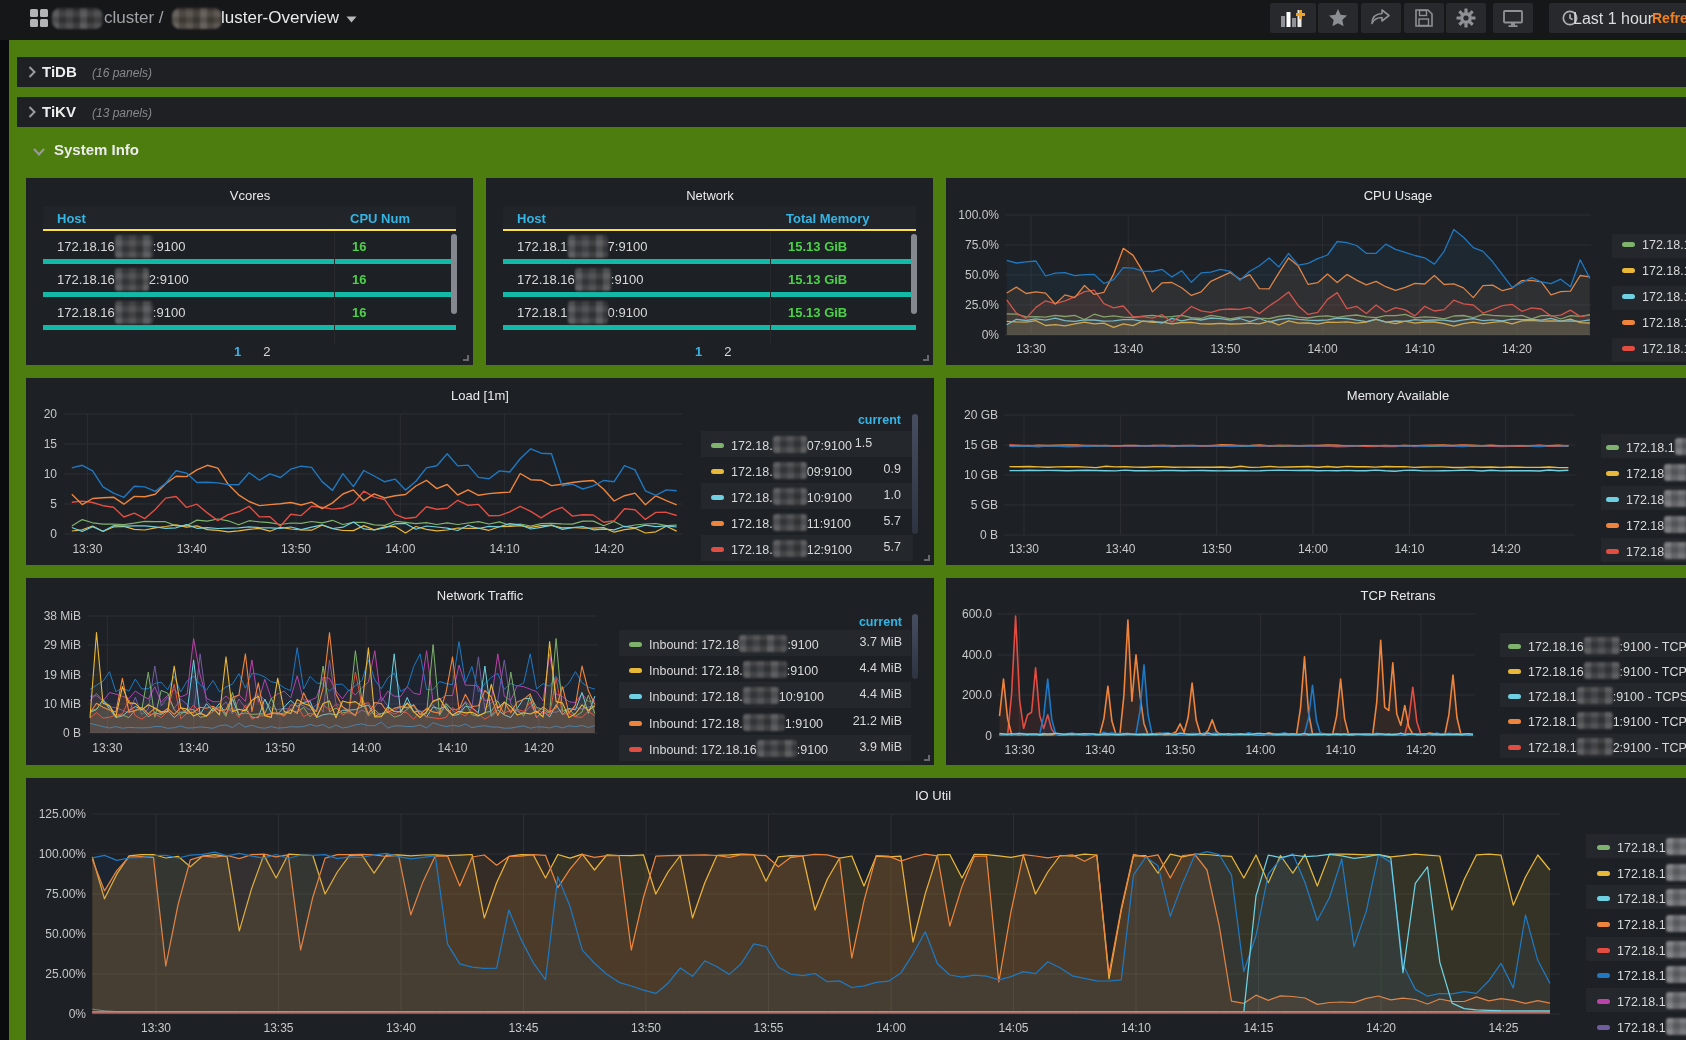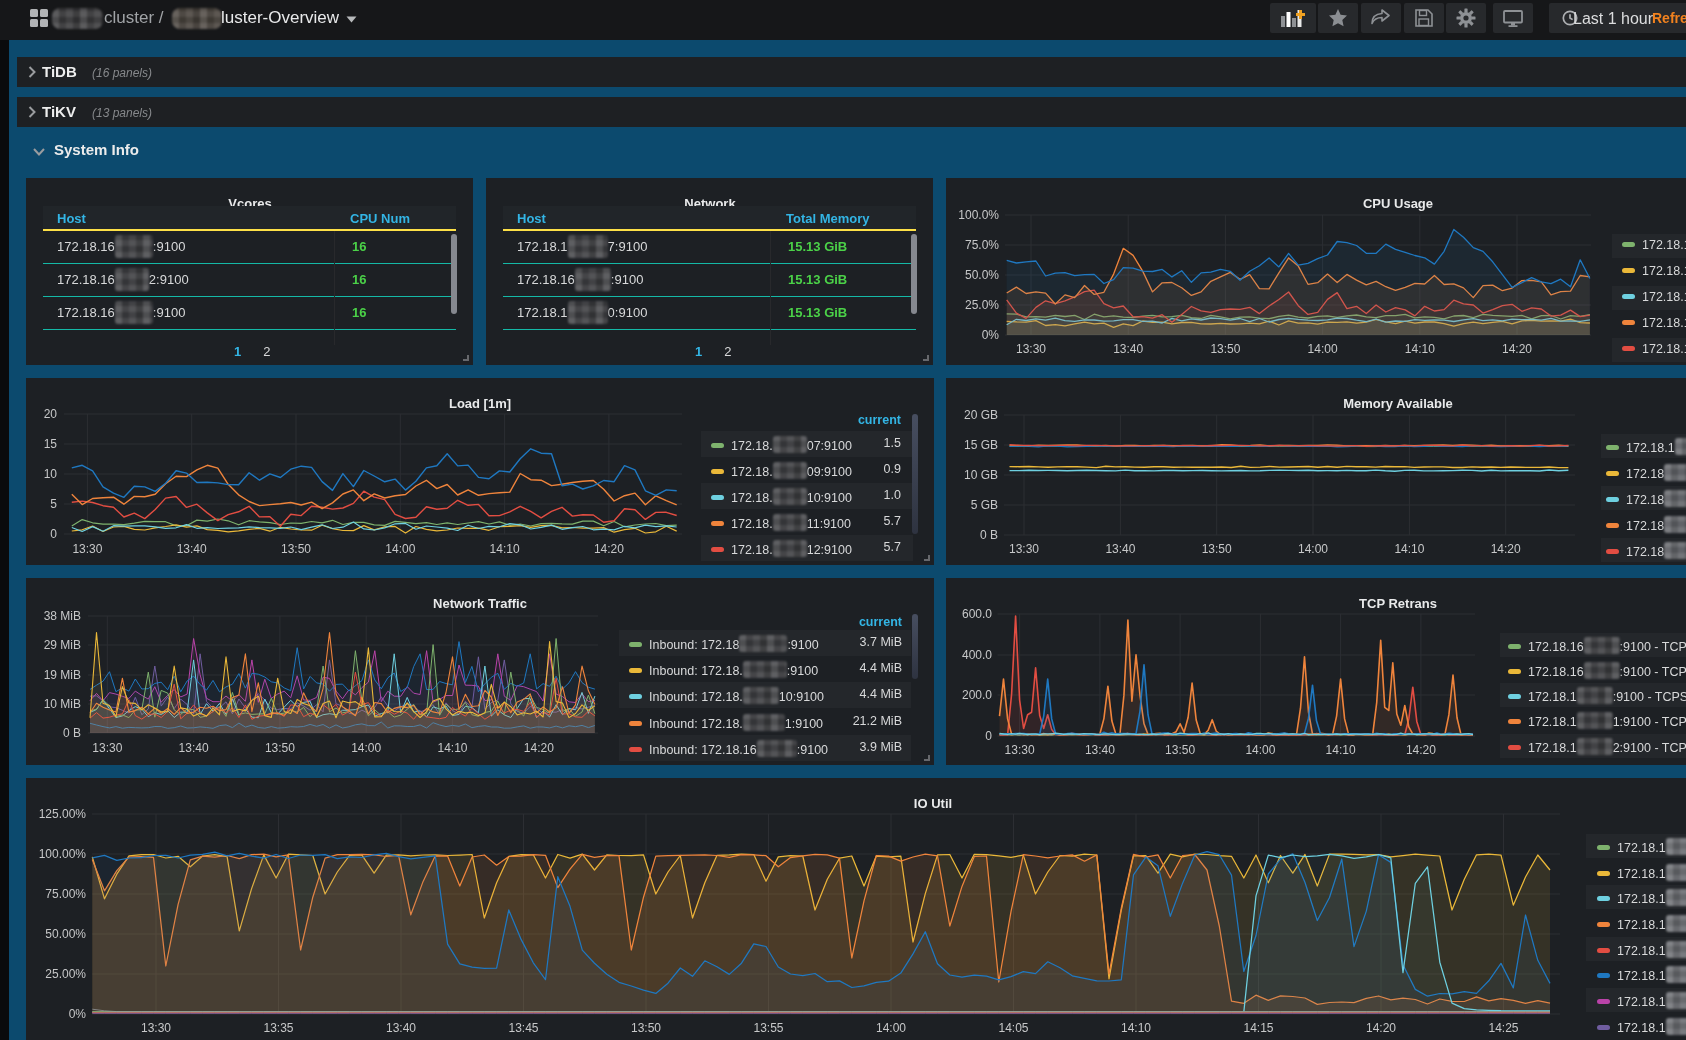--- a/index.html
+++ b/index.html
@@ -1,30 +1,30 @@
 <!DOCTYPE html>
 <html><head><meta charset="utf-8"><style>
 *{margin:0;padding:0;box-sizing:border-box}
 html,body{background:#141619;font-family:"Liberation Sans",sans-serif}
-#root{position:relative;width:1686px;height:1040px;overflow:hidden;background:#0c4a6e;color:#d8d9da}
+#root{position:relative;width:1686px;height:1040px;overflow:hidden;background:#4d7c0f;color:#d8d9da}
 .abs{position:absolute}
 .panel{position:absolute;background:#1d2024}
-.ptitle{position:absolute;top:18px;font-size:13px;font-weight:bold;color:#e9eaeb;transform:translateX(-50%);white-space:nowrap}
+.ptitle{position:absolute;top:10px;font-size:13px;font-weight:normal;color:#e9eaeb;transform:translateX(-50%);white-space:nowrap}
 .rowhdr{position:absolute;left:17px;right:0;height:30px;background:#1e2023;color:#d8d9da}
 .rowhdr b{font-size:15px;color:#eee}
 .rowhdr .cnt{font-size:12px;font-style:italic;color:#86888b}
 .navbtn{position:absolute;top:3px;height:30px;background:#27292c;border-radius:2px}
 .pix{position:absolute;border-radius:3px;filter:blur(1px);background-color:#3f4043;background-image:repeating-linear-gradient(90deg,rgba(255,255,255,.10) 0 7px,rgba(0,0,0,.10) 7px 14px,rgba(255,255,255,.04) 14px 21px,rgba(0,0,0,.16) 21px 28px),repeating-linear-gradient(0deg,rgba(255,255,255,.07) 0 6px,rgba(0,0,0,.08) 6px 12px)}
 .pixi{display:inline-block;border-radius:3px;filter:blur(1px);vertical-align:-3px;background-color:#3f4043;background-image:repeating-linear-gradient(90deg,rgba(255,255,255,.10) 0 7px,rgba(0,0,0,.10) 7px 14px,rgba(255,255,255,.04) 14px 21px,rgba(0,0,0,.16) 21px 28px),repeating-linear-gradient(0deg,rgba(255,255,255,.07) 0 6px,rgba(0,0,0,.08) 6px 12px)}
 .leg{position:absolute;white-space:nowrap;font-size:12.5px;color:#d8d9da}
 .dash{display:inline-block;width:13px;height:5px;border-radius:2.5px;vertical-align:2px;margin-right:7px}
 .stripe{position:absolute;background:rgba(255,255,255,.035)}
 .thdr{position:absolute;background:#212529;border-bottom:2px solid #fde047}
 .thost{color:#33b5e5;font-weight:bold;font-size:13px}
-.trow{position:absolute;font-size:13px;color:#d8d9da;border-bottom:1px solid #14b8a6}
+.trow{position:absolute;font-size:13px;color:#d8d9da;border-bottom:5px solid #14b8a6}
 .green{color:#4bd148;font-weight:bold}
 .pag{position:absolute;font-size:13px}
 .rsz{position:absolute;width:6px;height:6px;border-right:2px solid #66686c;border-bottom:2px solid #66686c}
 .scr{position:absolute;width:6px;border-radius:3px}
 text{font-family:"Liberation Sans",sans-serif}
 </style></head><body>
 <div id="root">
 <div class="abs" style="left:0;top:0;width:9px;height:1040px;background:#0a0b0c"></div>
     <div class="abs" style="left:0;top:0;width:1686px;height:40px;background:#161719">
 <svg class="abs" style="left:30px;top:9px" width="18" height="18" viewBox="0 0 18 18">
@@ -241,21 +241,21 @@
         <text x="61.4" y="175" font-size="12" fill="#c7c8c9" text-anchor="middle" font-weight="normal">13:30</text>
         <text x="165.7" y="175" font-size="12" fill="#c7c8c9" text-anchor="middle" font-weight="normal">13:40</text>
         <text x="270" y="175" font-size="12" fill="#c7c8c9" text-anchor="middle" font-weight="normal">13:50</text>
         <text x="374.3" y="175" font-size="12" fill="#c7c8c9" text-anchor="middle" font-weight="normal">14:00</text>
         <text x="478.6" y="175" font-size="12" fill="#c7c8c9" text-anchor="middle" font-weight="normal">14:10</text>
         <text x="582.9" y="175" font-size="12" fill="#c7c8c9" text-anchor="middle" font-weight="normal">14:20</text>
       </svg>
       <div class="leg" style="left:0;top:35px;width:875px;text-align:right;color:#33b5e5;font-weight:bold">current</div>
       <div class="stripe" style="left:675px;top:53px;width:212px;height:26px"></div>
       <div class="leg" style="left:685px;top:58px"><span class="dash" style="background:#7EB26D"></span>172.18.<i class="pixi" style="width:34px;height:17px"></i>07:9100</div>
-      <div class="leg" style="left:800px;top:58px;width:75px;text-align:right">1.5</div>
+      <div class="leg" style="left:800px;top:58px;width:75px;text-align:center">1.5</div>
       <div class="leg" style="left:685px;top:84px"><span class="dash" style="background:#EAB839"></span>172.18.<i class="pixi" style="width:34px;height:17px"></i>09:9100</div>
       <div class="leg" style="left:800px;top:84px;width:75px;text-align:right">0.9</div>
       <div class="stripe" style="left:675px;top:105px;width:212px;height:26px"></div>
       <div class="leg" style="left:685px;top:110px"><span class="dash" style="background:#6ED0E0"></span>172.18.<i class="pixi" style="width:34px;height:17px"></i>10:9100</div>
       <div class="leg" style="left:800px;top:110px;width:75px;text-align:right">1.0</div>
       <div class="leg" style="left:685px;top:136px"><span class="dash" style="background:#EF843C"></span>172.18.<i class="pixi" style="width:34px;height:17px"></i>11:9100</div>
       <div class="leg" style="left:800px;top:136px;width:75px;text-align:right">5.7</div>
       <div class="stripe" style="left:675px;top:157px;width:212px;height:26px"></div>
       <div class="leg" style="left:685px;top:162px"><span class="dash" style="background:#E24D42"></span>172.18.<i class="pixi" style="width:34px;height:17px"></i>12:9100</div>
       <div class="leg" style="left:800px;top:162px;width:75px;text-align:right">5.7</div>

